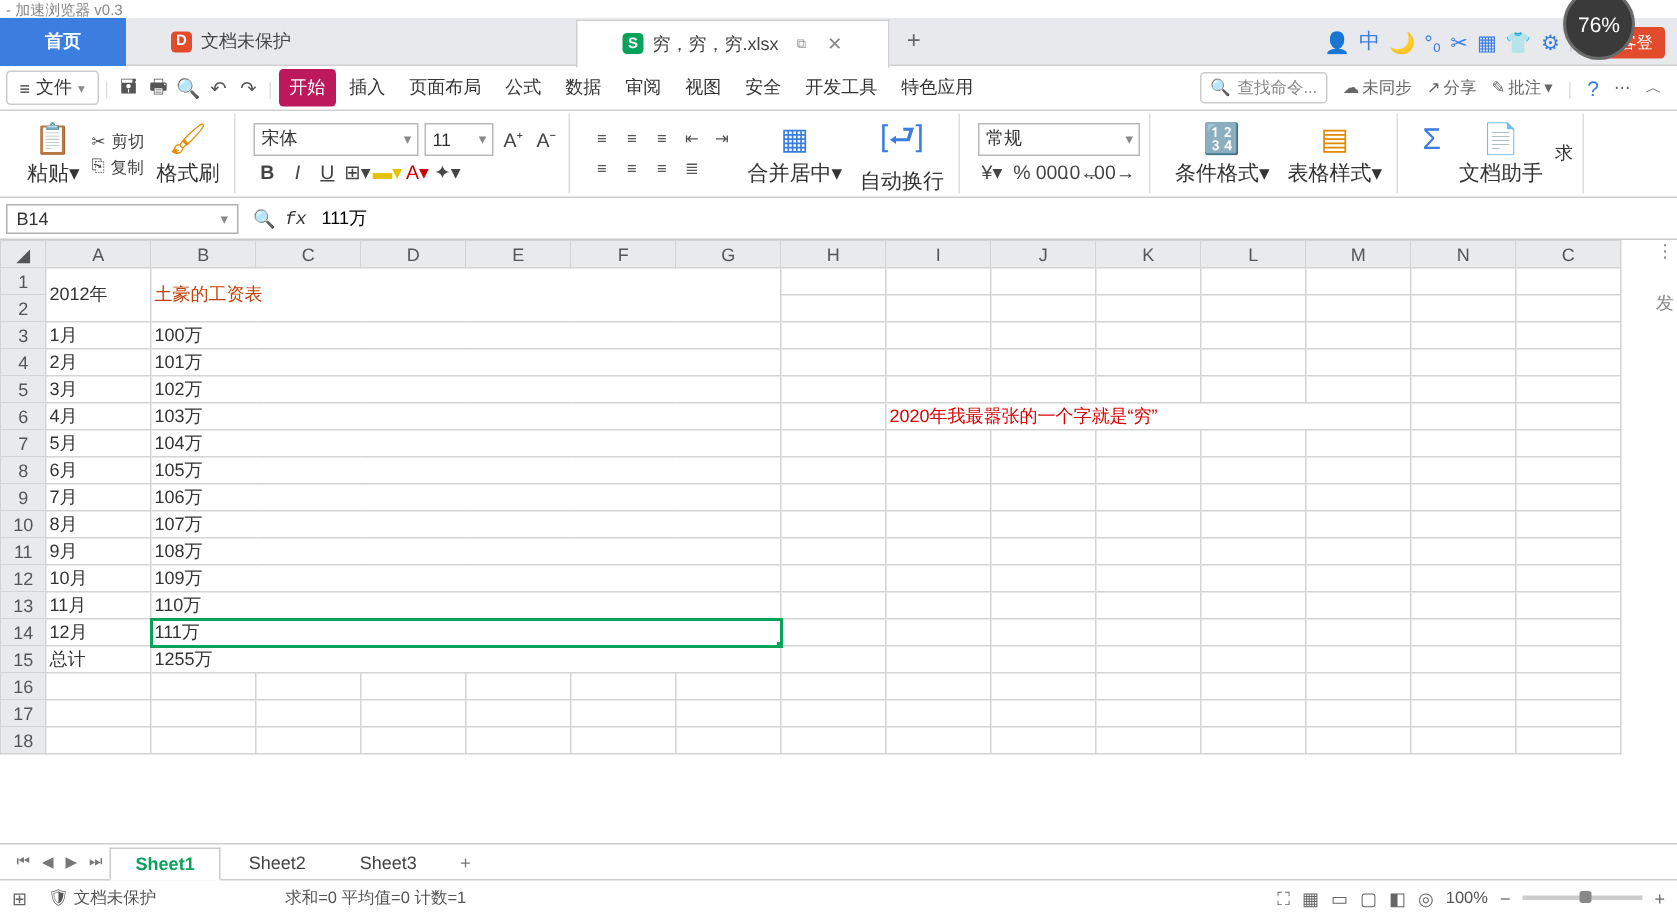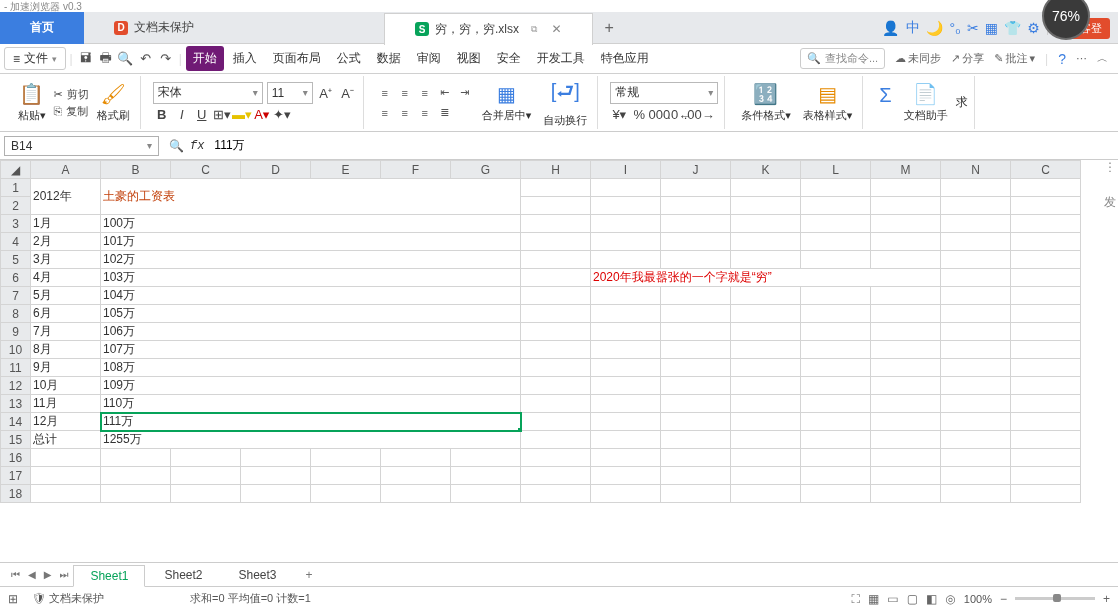--- a/index.html
+++ b/index.html
@@ -26,33 +26,33 @@
 
 .right-strip { position:absolute; right:8px; top:0; height:32px; display:flex; align-items:center; gap:6px; }
 .ic-sm { font-size:14px; color:#3b7ee0; cursor:pointer; }
 .guest-btn { background:#e24c2c; color:#fff; border-radius:3px; padding:3px 8px; font-size:11px; margin-left:6px; }
 
 
 .menurow { height: 30px; display:flex; align-items:center; padding:0 4px; gap:2px; border-bottom:1px solid #d0d0d0; }
 .file-menu { display:flex; align-items:center; gap:4px; padding:2px 8px; border:1px solid #ccc; border-radius:3px; font-size:12px; cursor:pointer; }
 .qat-ic { width:18px; text-align:center; color:#555; cursor:pointer; font-size:13px; }
 .menutab { padding:4px 7px; font-size:12px; color:#333; cursor:pointer; }
-.menutab.active { background:#701a75; color:#fff; border-radius:3px; }
+.menutab.active { background:#be185d; color:#fff; border-radius:3px; }
 .menurow-right { margin-left:auto; display:flex; align-items:center; gap:10px; padding-right:6px; }
 .search-box { display:flex; align-items:center; gap:4px; color:#888; border:1px solid #ccc; border-radius:3px; padding:2px 6px; font-size:11px;}
 .cloud-item { color:#666; font-size:11px; display:flex; align-items:center; gap:2px; cursor:pointer;}
 .help-ic { color:#3b7ee0; font-size:14px; }
 
 
 .ribbon { height: 58px; display:flex; align-items:center; padding:2px 8px; border-bottom:1px solid #ccc; gap:6px; }
 .rgroup { display:flex; align-items:center; height:100%; padding:0 6px; border-right:1px solid #ddd; gap:4px; }
 .big-btn { display:flex; flex-direction:column; align-items:center; gap:2px; padding:2px 4px; cursor:pointer; }
 .big-btn .ic { font-size:20px; color:#3b7ee0; }
 .big-btn .ic.orange { color:#e68a00; }
-.big-btn .lbl { font-size:11px; color:#333; white-space:nowrap;text-align:right; }
+.big-btn .lbl { font-size:14px; color:#333; white-space:nowrap;text-align:right; }
 .mini-col { display:flex; flex-direction:column; gap:2px; }
 .mini-row { display:flex; align-items:center; gap:4px; font-size:11px; color:#444; cursor:pointer; }
 .combo { border:1px solid #b9b9b9; background:#fff; height:22px; display:flex; align-items:center; padding:0 4px; font-size:12px; color:#333; }
 .combo.font { width:110px; }
 .combo.size { width:46px; }
 .combo .caret { margin-left:auto; color:#888; font-size:10px; }
 .fmt-ic { width:18px; height:18px; display:inline-flex; align-items:center; justify-content:center; font-size:13px; color:#444; cursor:pointer; }
 .align-grid { display:flex; flex-direction:column; gap:2px; }
 .align-line { display:flex; gap:2px; }
 .align-ic { width:18px; height:18px; display:flex; align-items:center; justify-content:center; font-size:11px; color:#555; cursor:pointer; }
@@ -81,21 +81,21 @@
 .col-A{width:70px}.col-B{width:70px}.col-C{width:70px}.col-D{width:70px}.col-E{width:70px}.col-F{width:70px}.col-G{width:70px}.col-H{width:70px}.col-I{width:70px}.col-J{width:70px}.col-K{width:70px}.col-L{width:70px}.col-M{width:70px}.col-N{width:70px}
 .merged-title { color:#c2410c; text-align:center; }
 .red-note { color:#d00; }
 .sel { outline:2px solid #07a35a; outline-offset:-1px; position:relative; }
 .sel::after { content:""; position:absolute; right:-3px; bottom:-3px; width:5px; height:5px; background:#07a35a; }
 
 
 .sheet-tabs { height:24px; display:flex; align-items:center; border-top:1px solid #ccc; padding-left:8px; gap:2px; }
 .st-nav { font-size:10px; color:#777; padding:0 3px; cursor:pointer;}
 .stab { padding:3px 16px; font-size:12px; color:#444; cursor:pointer; border:1px solid transparent;}
-.stab.active { background:#fff; border:1px solid #ccc; border-bottom-color:#fff; font-weight:normal; color:#07a35a; position:relative; top:1px;}
+.stab.active { background:#fff; border:1px solid #ccc; border-bottom-color:#fff; font-weight:bold; color:#07a35a; position:relative; top:1px;}
 .stab-plus { padding:0 10px; color:#777; cursor:pointer; }
 
 
 .status { height:24px; display:flex; align-items:center; border-top:1px solid #ccc; padding:0 8px; gap:14px; font-size:11px; color:#555; }
 .status .right { margin-left:auto; display:flex; align-items:center; gap:8px; }
 .sb-ic { font-size:12px; color:#666; cursor:pointer; }
 .zoom-track { width:80px; height:3px; background:#ccc; position:relative; }
 .zoom-track .thumb { position:absolute; left:38px; top:-3px; width:8px; height:8px; background:#888; border-radius:2px; }
 
 

